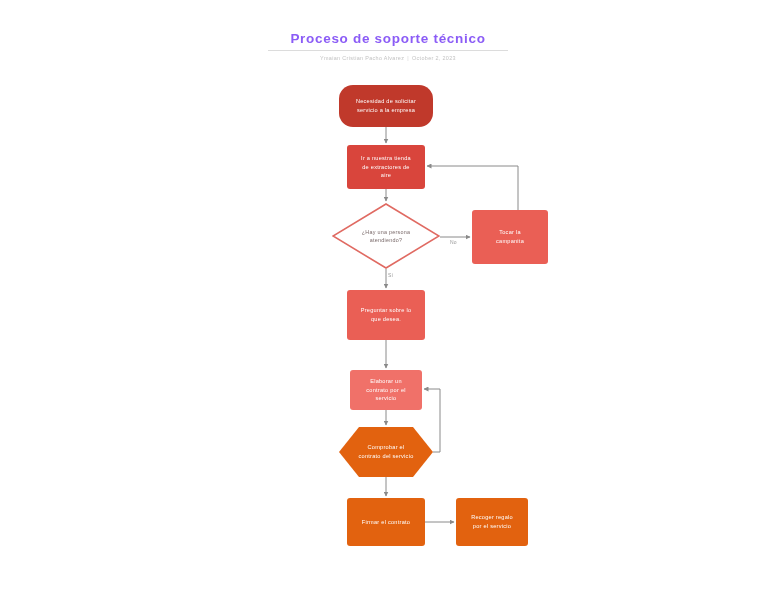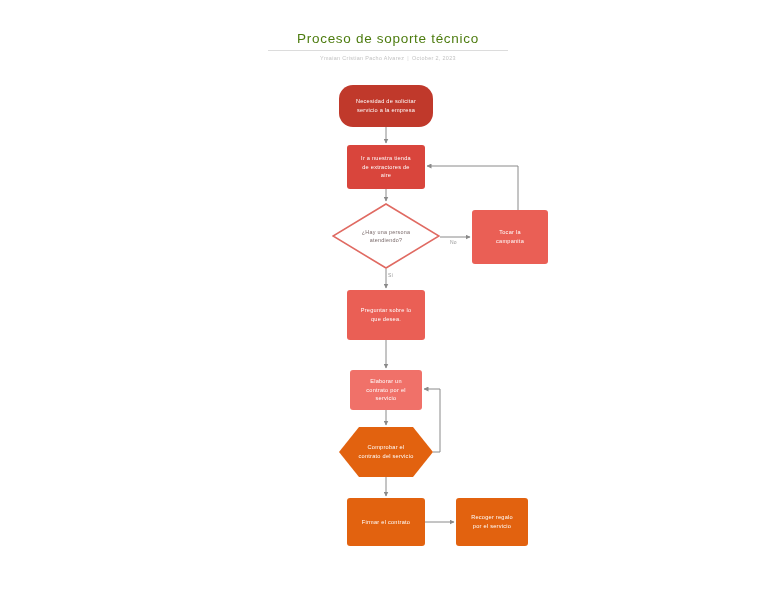--- a/index.html
+++ b/index.html
@@ -18,22 +18,22 @@
   
   #doc-header {
     position: absolute;
     left: 268px;
     top: 30px;
     width: 240px;
     text-align: center;
   }
   #doc-title {
     font-size: 13.5px;
-    font-weight: 400;
-    color: #4d7c0f;
+    font-weight: 700;
+    color: #8b5cf6;
     letter-spacing: 0.7px;
     line-height: 17px;
     white-space: nowrap;
     text-align: center;
   }
   #header-rule {
     width: 100%;
     height: 1px;
     background: #dcdcdc;
     margin: 3px 0 3px 0;

